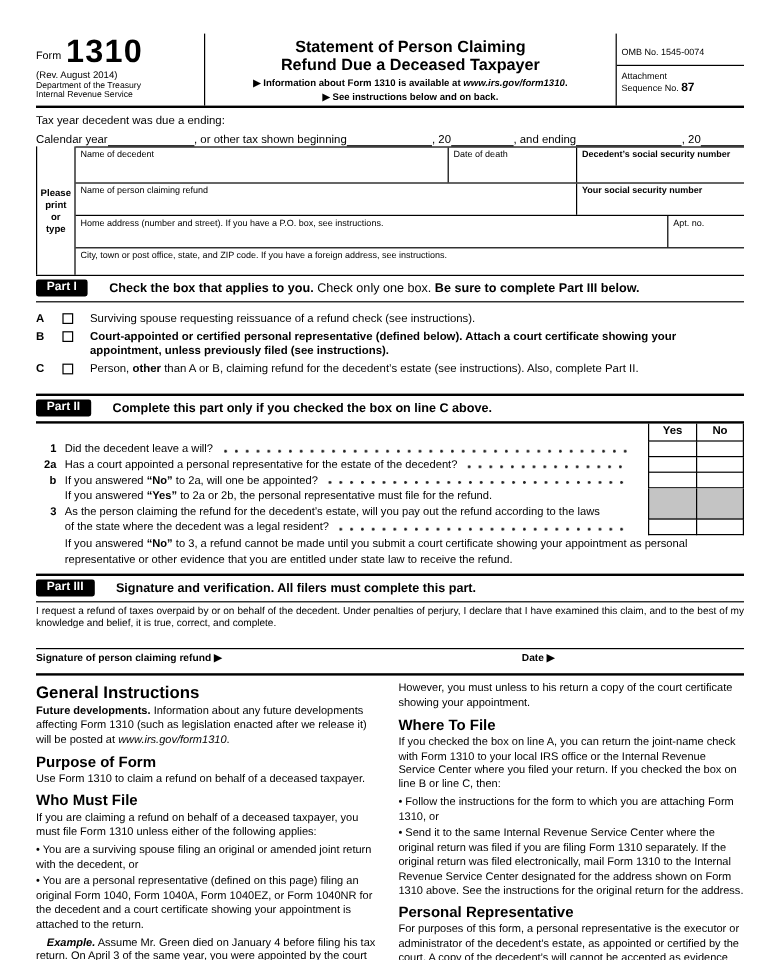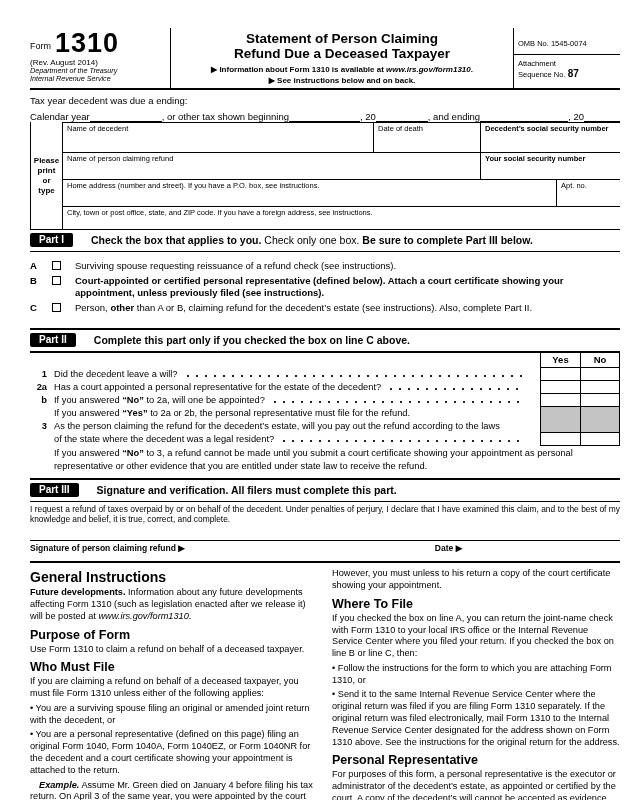--- a/index.html
+++ b/index.html
@@ -11,21 +11,21 @@
   }
   .page { width:590px; margin-left:30px; padding-top:28px; }
 
   
   .hd { display:flex; border-bottom:2px solid #000; align-items:center; }
   .hd-left { width:140px; padding:2px 4px 2px 0; }
   .form-line { display:flex; align-items:flex-end; }
   .form-word { font-size:9px; padding-bottom:4px; }
   .form-num  { font-size:27px; font-weight:bold; line-height:0.85; margin-left:4px; letter-spacing:1px; }
   .rev { font-size:8px; margin-top:3px; }
-  .agency { font-size:7.2px; line-height:1.2;font-style:italic; }
+  .agency { font-size:7.2px; line-height:1.2; }
   .hd-center { flex:1; border-left:1px solid #000; border-right:1px solid #000;
                text-align:center; padding:3px 8px 2px; }
   .title { font-size:13.5px; font-weight:bold; line-height:1.12; }
   .info { font-size:8px; font-weight:bold; margin-top:4px; line-height:1.3; }
   .info i { font-style:italic; }
   .hd-right { width:106px; display:flex; flex-direction:column; font-size:7.5px; }
   .omb { border-bottom:1px solid #000; padding:6px 4px; flex:1; }
   .att { padding:4px 4px 2px; line-height:1.25; }
   .att b { font-size:10px; }
 

